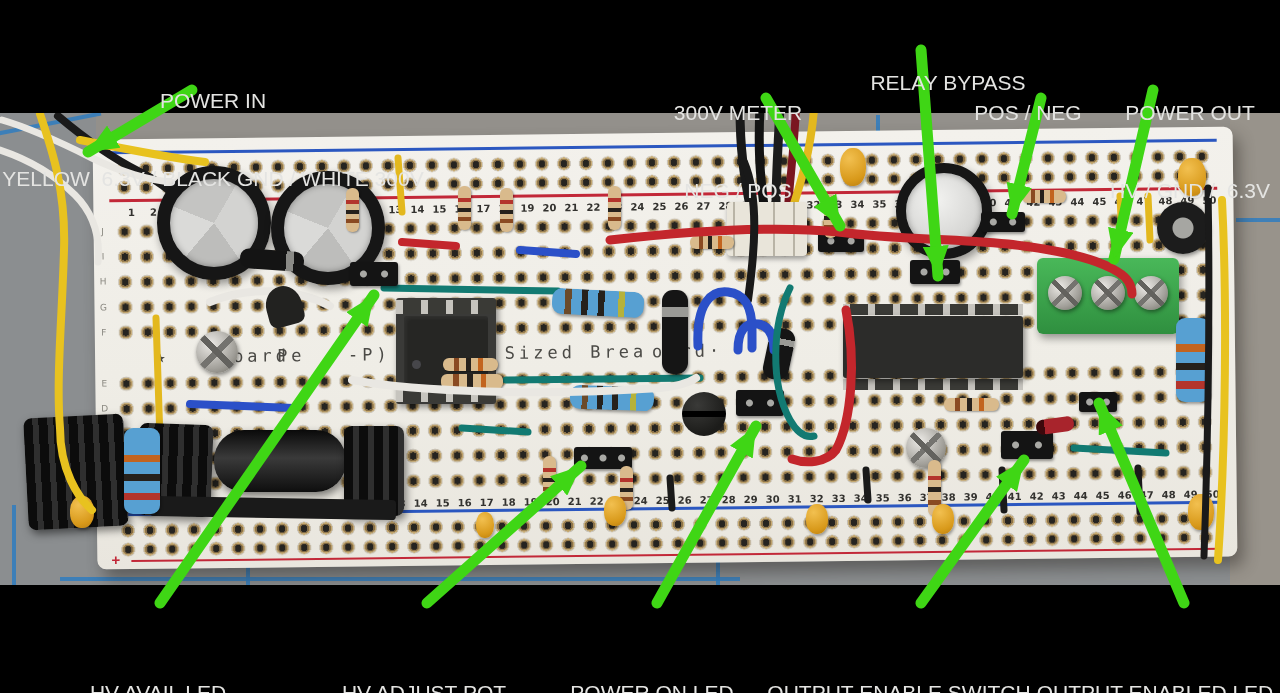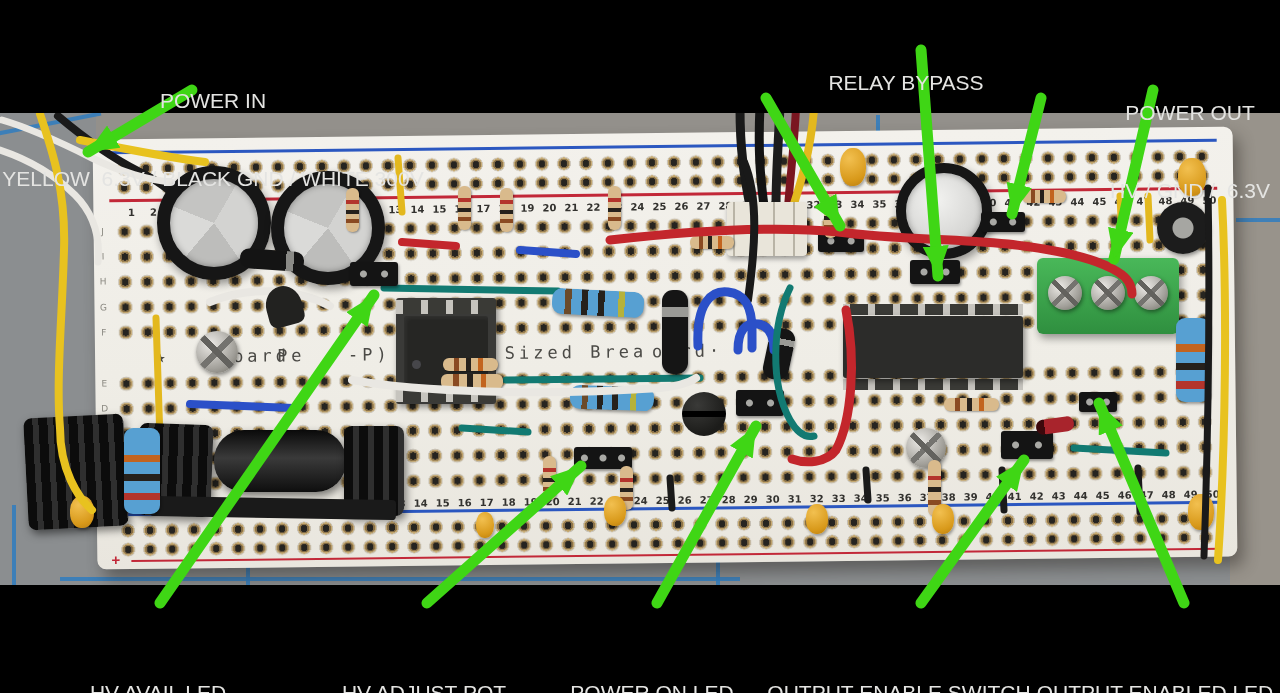--- a/index.html
+++ b/index.html
@@ -309,24 +309,29 @@
       </g>
     <g class="arrow">
         <line x1="1184" y1="603" x2="1099" y2="403" marker-end="url(#ah)" stroke="#3fd615"></line>
       </g>
   </svg>
 
   <div class="lbl" style="left:-12px;top:36px;width:450px;">
     <div>POWER IN</div>
     <div>YELLOW  6.3V / BLACK GND / WHITE 300V</div>
   </div>
-  <div class="lbl" style="left:781px;top:18px;width:250px;">
+  <div class="lbl" style="left:638px;top:48px;width:200px;">
+    <div>300V METER</div>
+    <div>NEG / POS</div>
+  </div>
+  <div class="lbl" style="left:823px;top:18px;width:250px;">
     <div>RELAY BYPASS</div>
   </div>
   <div class="lbl" style="left:928px;top:48px;width:200px;">
+    <div>POS / NEG</div>
   </div>
   <div class="lbl" style="left:1065px;top:48px;width:250px;">
     <div>POWER OUT</div>
     <div>HV / GND /  6.3V</div>
   </div>
   <div class="lbl" style="left:8px;top:628px;width:300px;">
     <div>HV AVAIL LED</div>
     
   </div>
   <div class="lbl" style="left:274px;top:628px;width:300px;">

